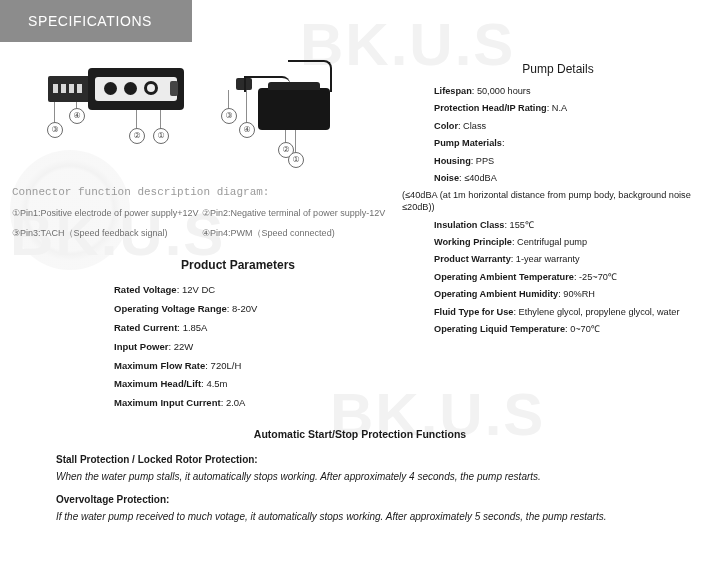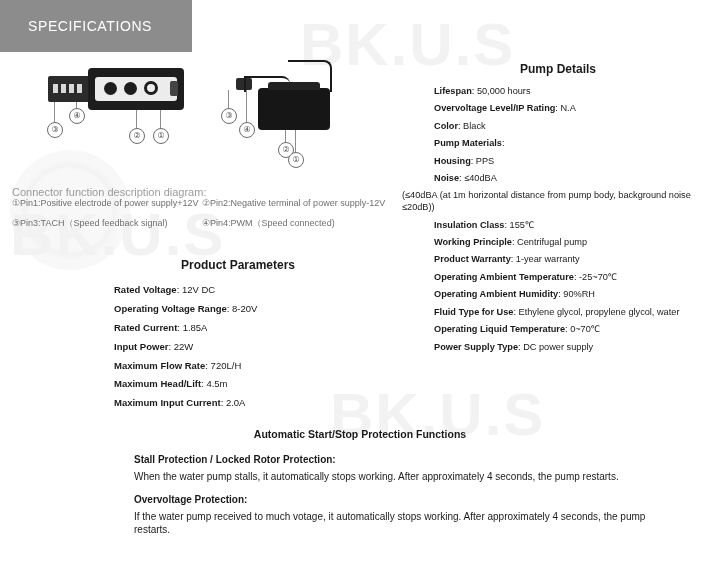--- a/index.html
+++ b/index.html
@@ -51,21 +51,21 @@
     background: radial-gradient(circle at 50% 50%, #f7f7f7 48%, #f1f1f1 52%, #f7f7f7 60%);
     opacity: .9;
   }
 
   
   .spec-header {
     position: absolute;
     top: 0;
     left: 0;
     width: 192px;
-    height: 52px;
+    height: 42px;
     background: #8c8c8c;
     color: #ffffff;
     display: flex;
     align-items: center;
     font-size: 14px;
     letter-spacing: .6px;
     padding-left: 28px;
     box-sizing: border-box;
     z-index: 3;
   }
@@ -235,20 +235,22 @@
   .conn-desc {
     position: absolute;
     left: 12px;
     top: 186px;
     width: 370px;
     z-index: 2;
   }
   .conn-title {
     font-size: 11px;
     color: #9b9b9b;
+    margin-bottom: 10px;
+    font-family: Liberation Mono, monospace;
   }
   .conn-grid {
     display: grid;
     grid-template-columns: 190px 185px;
     row-gap: 9px;
     font-size: 9px;
     color: #6f6f6f;
   }
 
   
@@ -281,21 +283,21 @@
   
   .pump-details {
     position: absolute;
     left: 402px;
     top: 62px;
     width: 312px;
     z-index: 2;
   }
   .pd-title {
     font-size: 12px;
-    font-weight: bold;
+    font-weight: normal;
     text-align: center;
     margin-bottom: 10px;
   }
   .pd-row {
     font-size: 9.2px;
     margin-bottom: 5.5px;
     line-height: 1.3;
     color: #1a1a1a;
     padding-left: 32px;
   }
@@ -314,33 +316,33 @@
     width: 720px;
     z-index: 2;
   }
   .prot-title {
     font-size: 10.5px;
     font-weight: bold;
     text-align: center;
     margin-bottom: 14px;
   }
   .prot-block {
-    padding-left: 88px;
+    padding-left: 56px;
     padding-right: 40px;
     margin-bottom: 10px;
-    margin-left: 46px;
   }
   .prot-head {
     font-size: 10px;
     font-weight: bold;
     margin-bottom: 5px;
   }
   .prot-body {
     font-size: 10px;
     line-height: 1.35;
+    font-style: italic;
   }
 </style>
 </head>
 <body>
 
 <div class="page">
 
   <div class="watermark">
     <div class="wm-logo"></div>
     <div class="wm-text wm1">BK.U.S</div>
@@ -417,43 +419,42 @@
       <div class="param-row"><span class="k">Maximum Flow Rate</span>: <span class="v">720L/H</span></div>
       <div class="param-row"><span class="k">Maximum Head/Lift</span>: <span class="v">4.5m</span></div>
       <div class="param-row"><span class="k">Maximum Input Current</span>: <span class="v">2.0A</span></div>
     </div>
   </div>
 
   <div class="pump-details">
     <div class="pd-title">Pump Details</div>
 
     <div class="pd-row"><span class="k">Lifespan</span>: <span>50,000 hours</span></div>
-    <div class="pd-row"><span class="k">Overvoltage Level/IP Rating</span>: <span>N.A</span></div>
-    <div class="pd-row"><span class="k">Color</span>: <span>Black</span></div>
+    <div class="pd-row"><span class="k">Protection Head/IP Rating</span>: <span>N.A</span></div>
+    <div class="pd-row"><span class="k">Color</span>: <span>Class</span></div>
     <div class="pd-row"><span class="k">Pump Materials</span>:</div>
     <div class="pd-row"><span class="k">Housing</span>: <span>PPS</span></div>
     <div class="pd-row"><span class="k">Noise</span>: <span>≤40dBA</span></div>
     <div class="pd-note">(≤40dBA (at 1m horizontal distance from pump body, background noise ≤20dB))</div>
 
     <div class="pd-row"><span class="k">Insulation Class</span>: <span>155℃</span></div>
     <div class="pd-row"><span class="k">Working Principle</span>: <span>Centrifugal pump</span></div>
     <div class="pd-row"><span class="k">Product Warranty</span>: <span>1-year warranty</span></div>
     <div class="pd-row"><span class="k">Operating Ambient Temperature</span>: <span>-25~70℃</span></div>
     <div class="pd-row"><span class="k">Operating Ambient Humidity</span>: <span>90%RH</span></div>
     <div class="pd-row"><span class="k">Fluid Type for Use</span>: <span>Ethylene glycol, propylene glycol, water</span></div>
     <div class="pd-row"><span class="k">Operating Liquid Temperature</span>: <span>0~70℃</span></div>
-    <div class="pd-row"><span class="k">Power Supply Type</span>: <span>DC power supply</span></div>
   </div>
 
   <div class="protection">
     <div class="prot-title">Automatic Start/Stop Protection Functions</div>
 
     <div class="prot-block">
       <div class="prot-head">Stall Protection / Locked Rotor Protection:</div>
       <div class="prot-body">When the water pump stalls, it automatically stops working. After approximately 4 seconds, the pump restarts.</div>
     </div>
     <div class="prot-block">
       <div class="prot-head">Overvoltage Protection:</div>
-      <div class="prot-body">If the water pump received to much votage, it automatically stops working. After approximately 4 seconds, the pump restarts.</div>
+      <div class="prot-body">If the water pump received to much votage, it automatically stops working. After approximately 5 seconds, the pump restarts.</div>
     </div>
   </div>
 
 </div>
 
 </body></html>

